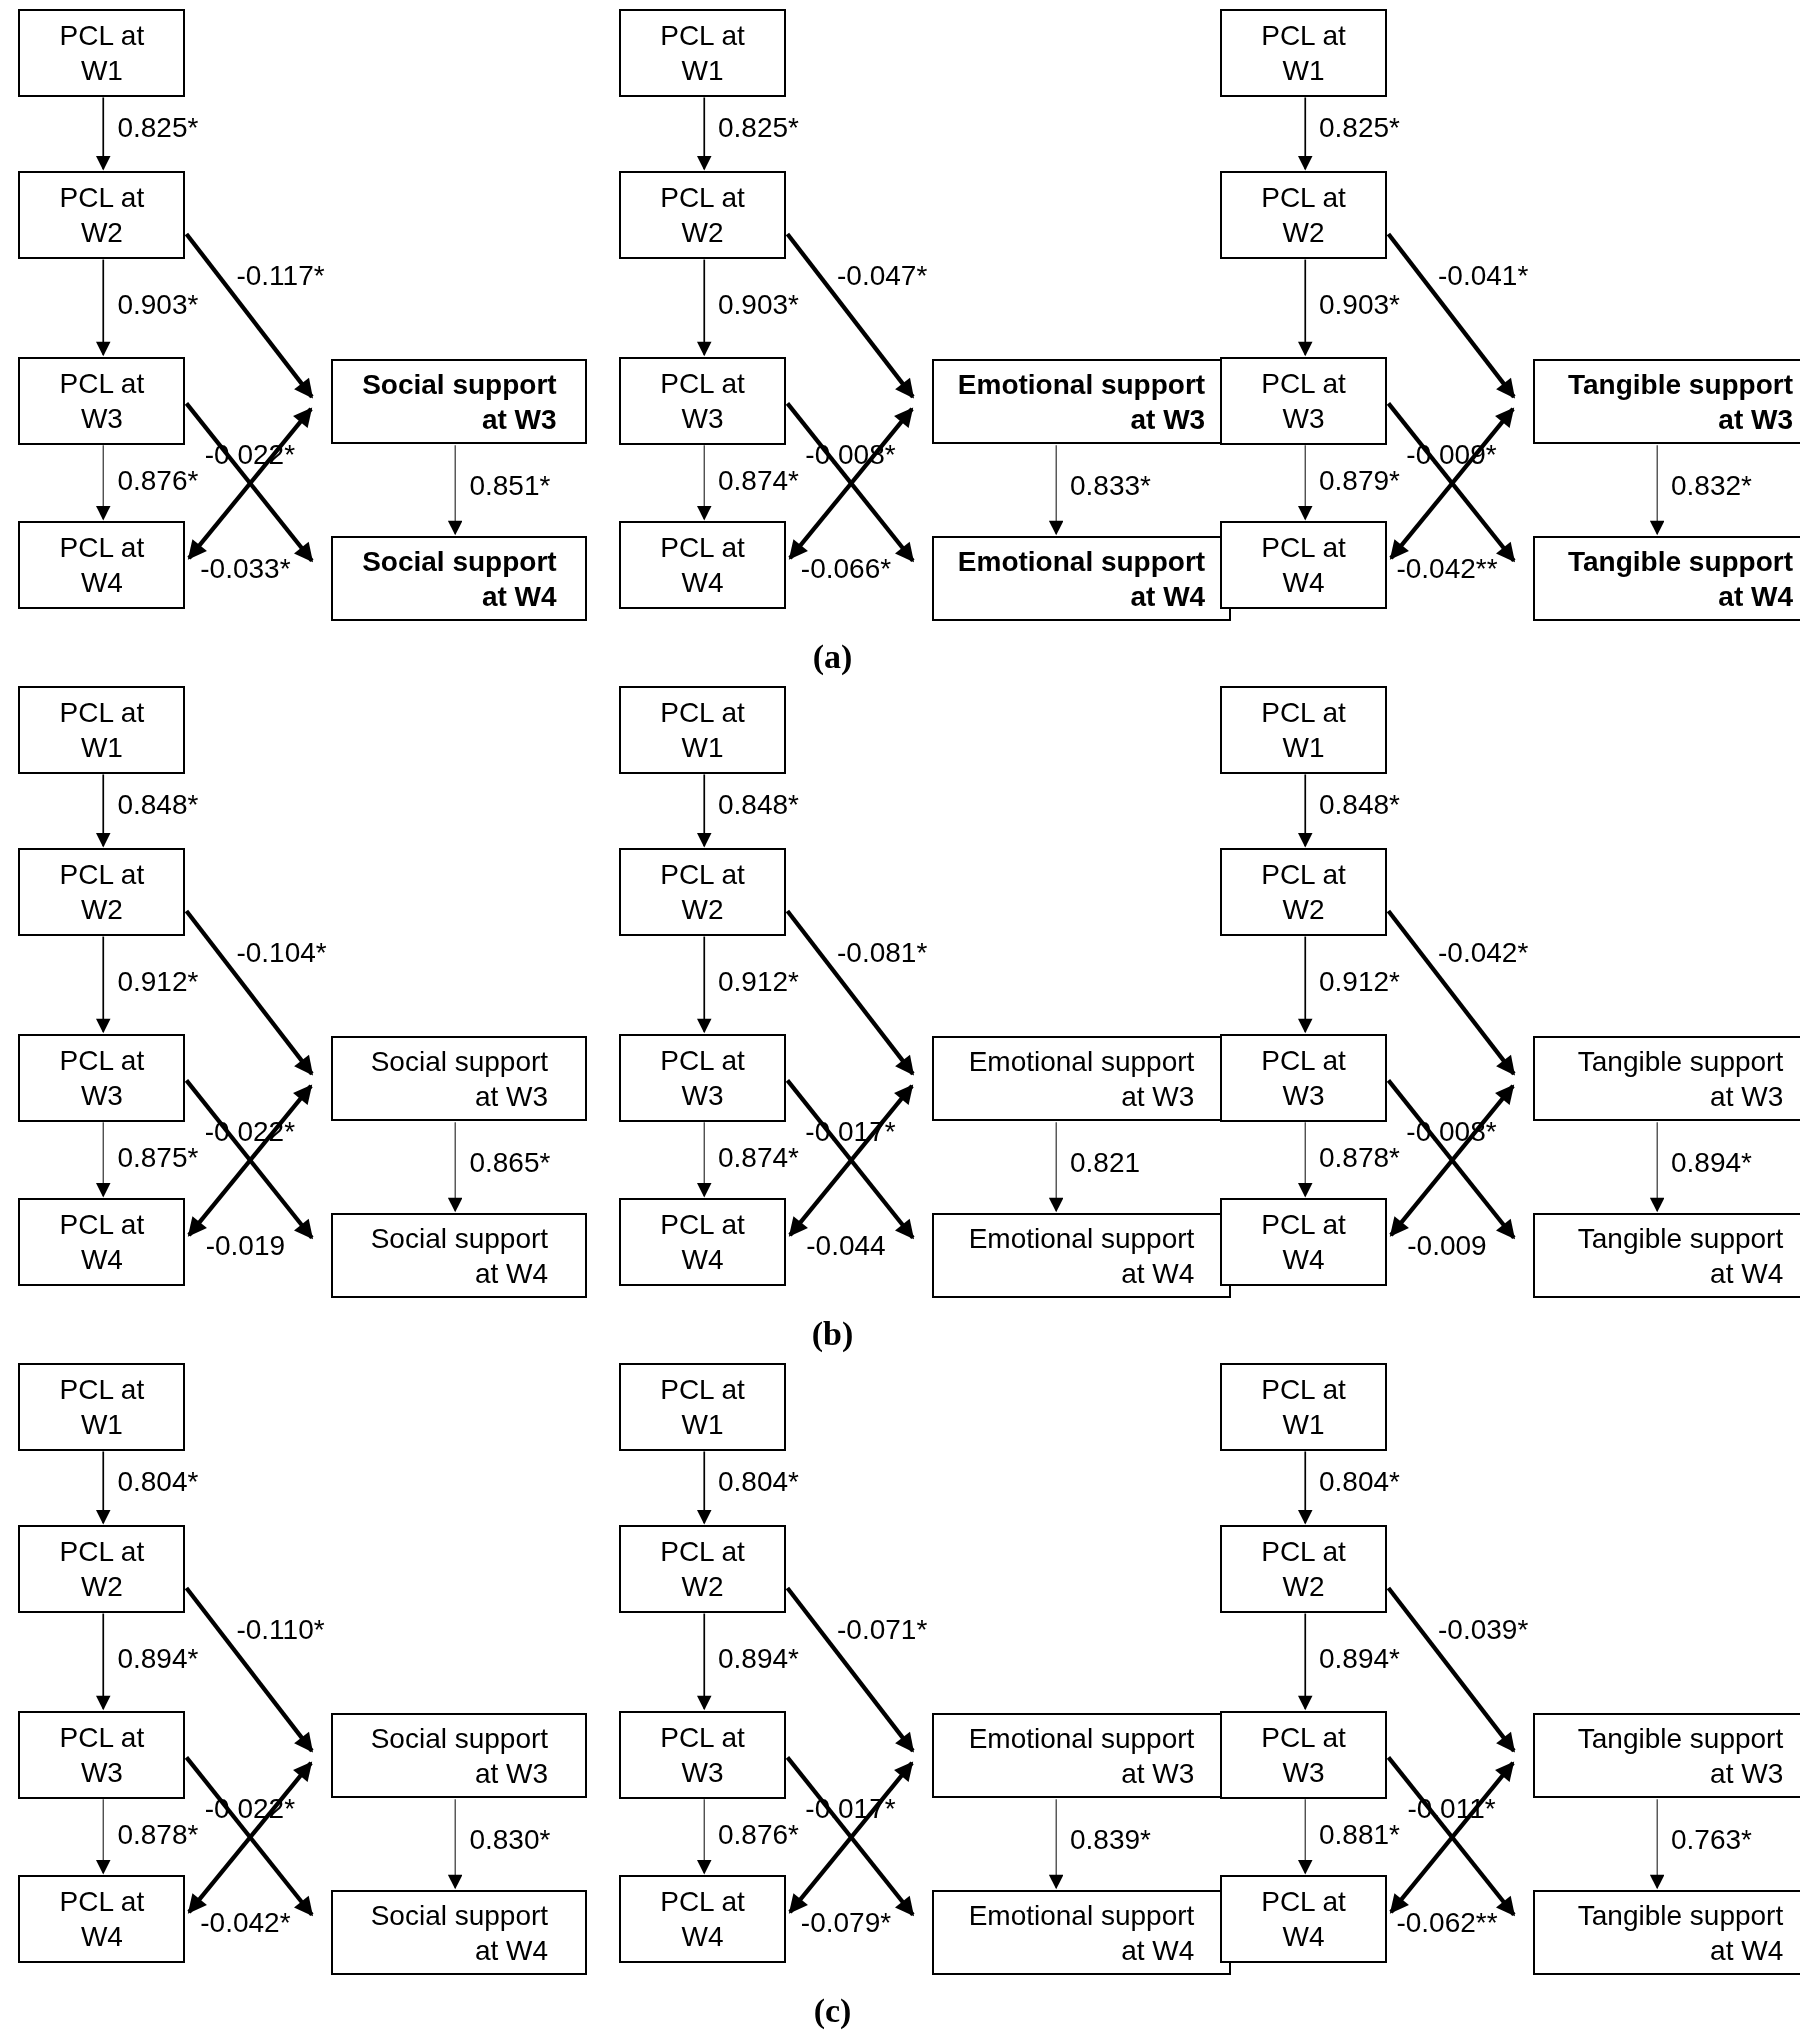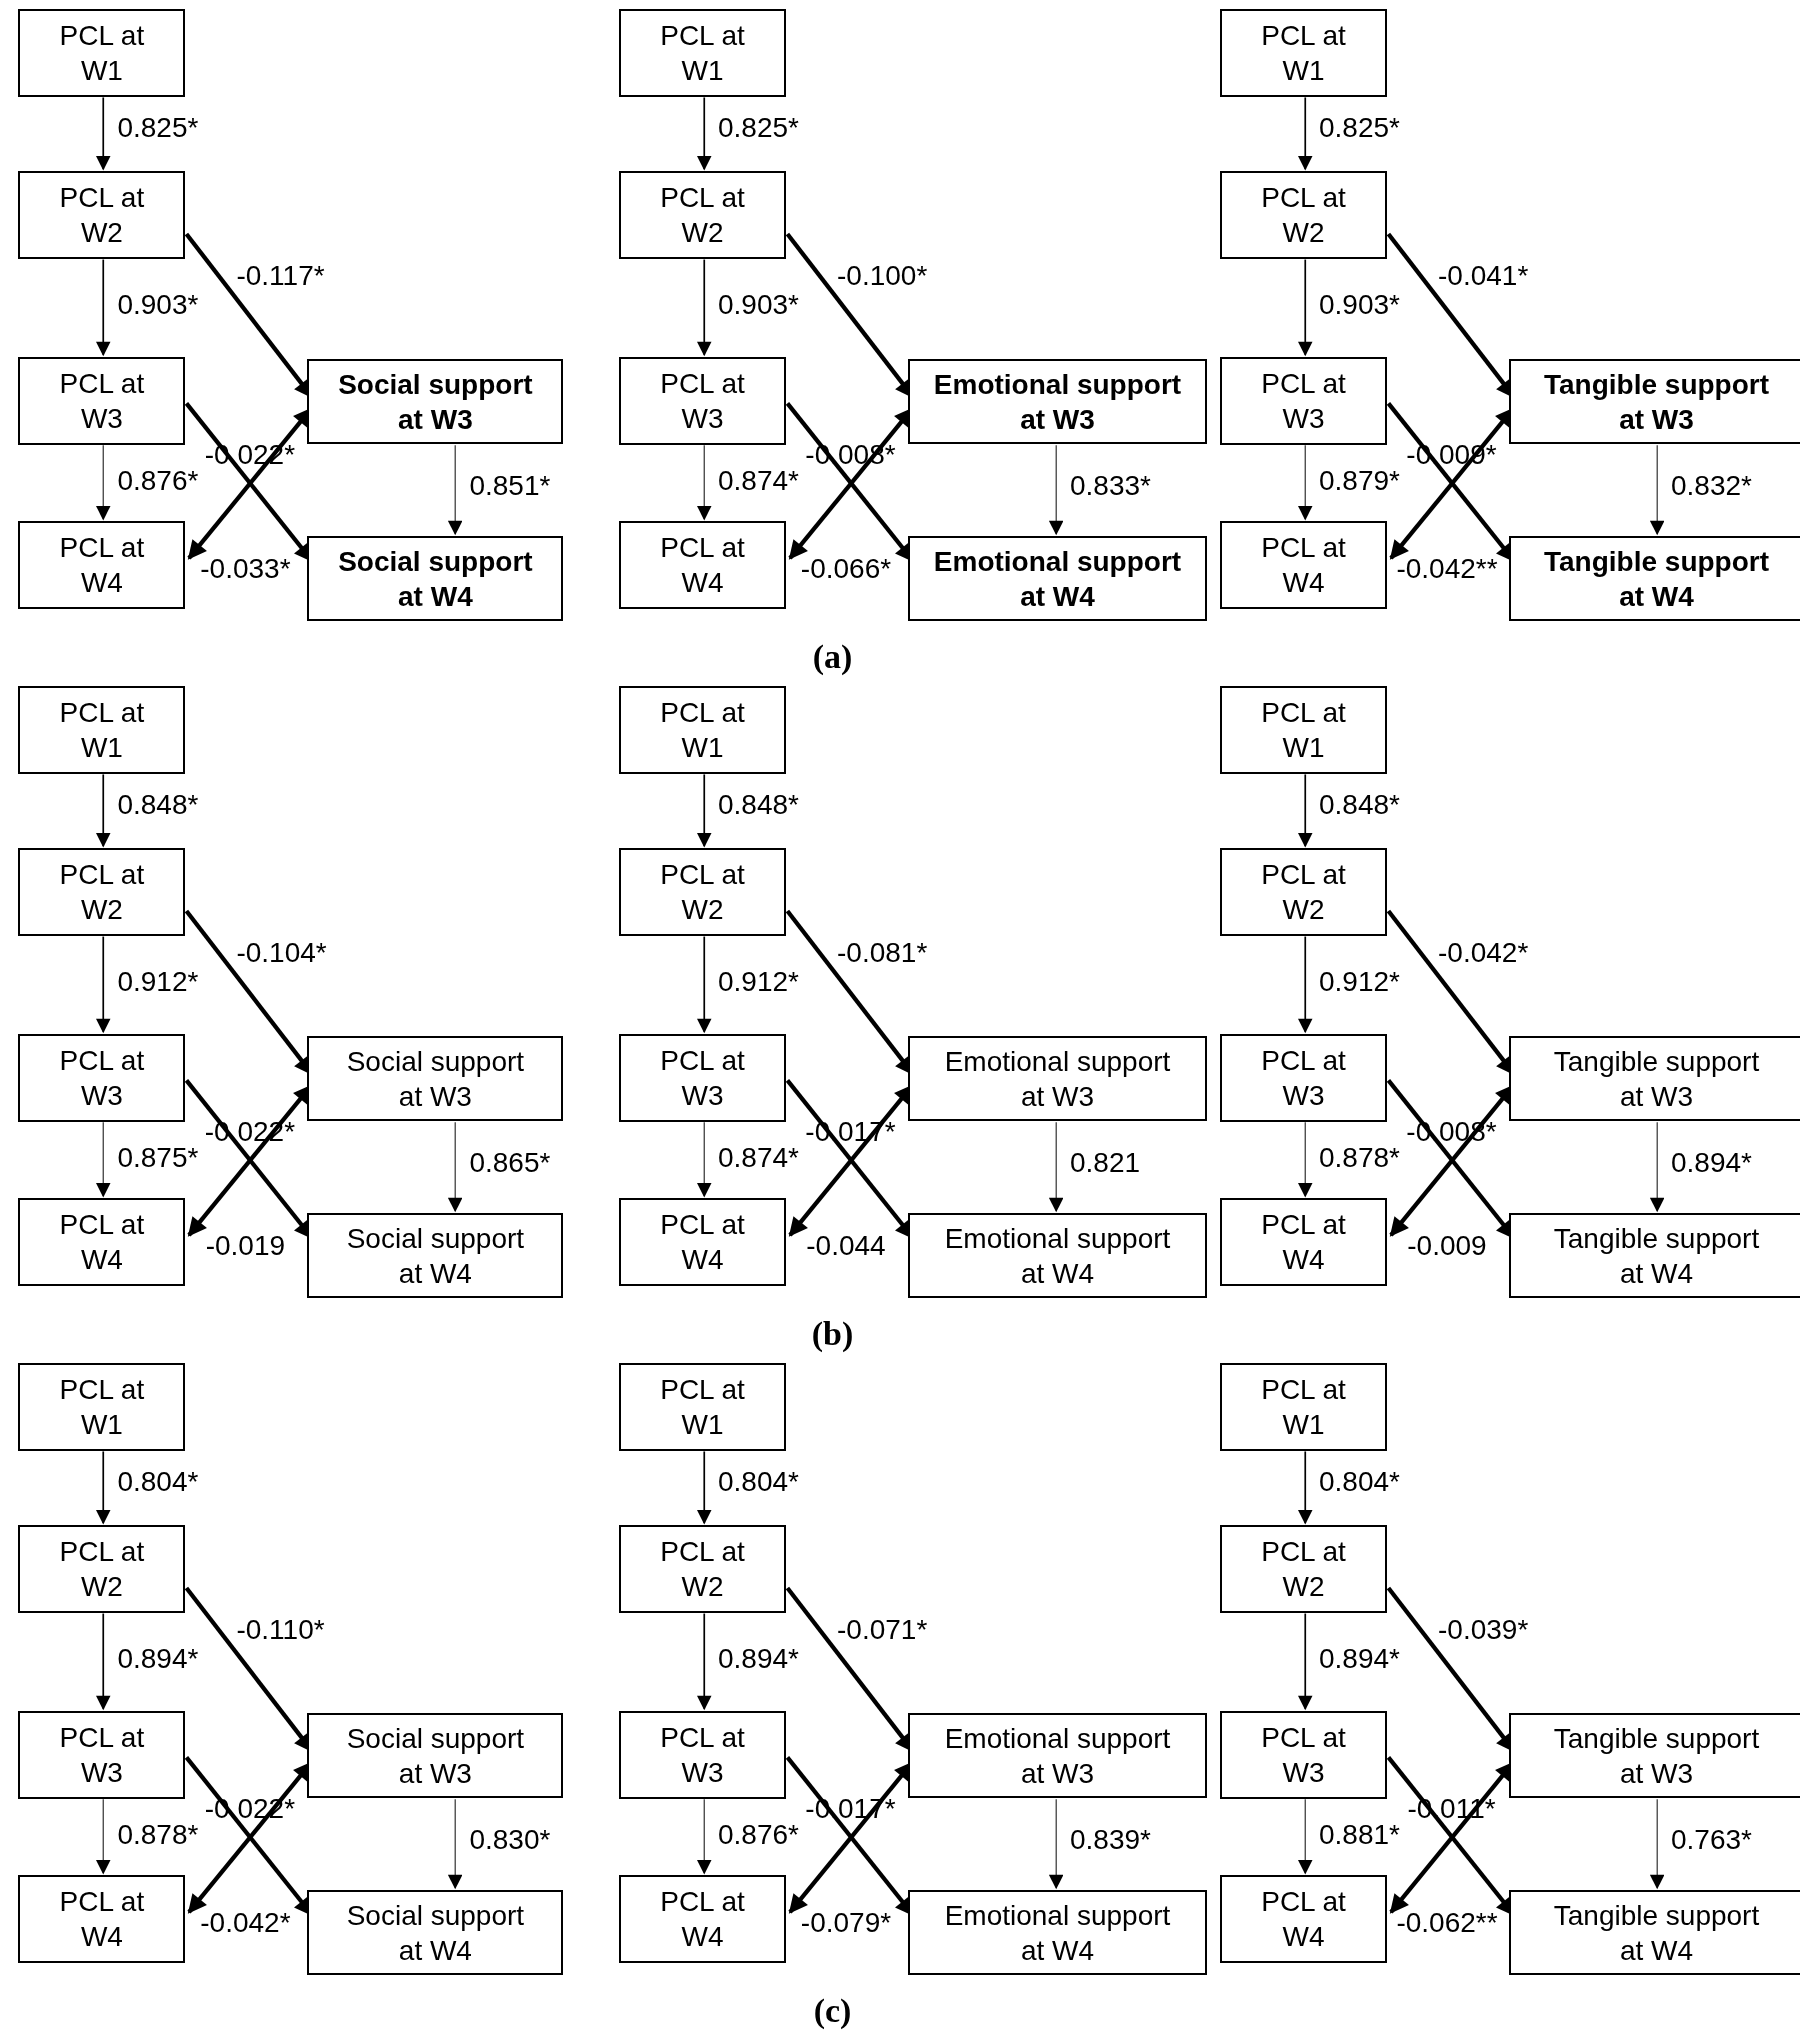--- a/index.html
+++ b/index.html
@@ -27,21 +27,21 @@
     border: 2.1px solid #000; background: #fff;
     display: flex; align-items: center; justify-content: center;
     text-align: center; white-space: pre-line;
     font-size: 28px; line-height: 35px;
   }
   .pcl { left: 15px; width: 167px; height: 88px; }
   .pcl.bw1 { top: 8.5px; }
   .pcl.bw2 { top: 171px; }
   .pcl.bw3 { top: 357px; }
   .pcl.bw4 { top: 521px; }
-  .sup { left: 304px; height: 85px; }
+  .sup { left: 328px; height: 85px; text-align: right; }
   .sup.bs3 { top: 359px; }
   .sup.bs4 { top: 536px; }
   .col0 .sup { width: 256px; }
   .col1 .sup { width: 299px; }
   .col2 .sup { width: 295px; }
   .row-a .sup { font-weight: bold; }
 
   .lbl {
     position: absolute; font-size: 28px; line-height: 31px;
     white-space: nowrap;
@@ -134,21 +134,21 @@
   <div class="box pcl bw4">PCL at
 W4</div>
   <div class="box sup bs3">Emotional support
 at W3</div>
   <div class="box sup bs4">Emotional support
 at W4</div>
 
   <div class="lbl l-w1w2">0.825*</div>
   <div class="lbl l-w2w3">0.903*</div>
   <div class="lbl l-w3w4">0.874*</div>
-  <div class="lbl l-diag">-0.100*</div>
+  <div class="lbl l-diag">-0.047*</div>
   <div class="lbl l-cu">-0.008*</div>
   <div class="lbl l-cl">-0.066*</div>
   <div class="lbl l-sup">0.833*</div>
 </div>
     <div class="panel p-right col2">
   <svg class="wires" viewBox="0 0 1390 1490">
     <defs>
       <marker id="mth-2" viewBox="0 0 10 10" refX="9" refY="5" markerWidth="44" markerHeight="34" markerUnits="userSpaceOnUse" orient="auto-start-reverse">
         <path d="M0,0 L10,5 L0,10 z" fill="#000"></path>
       </marker>

